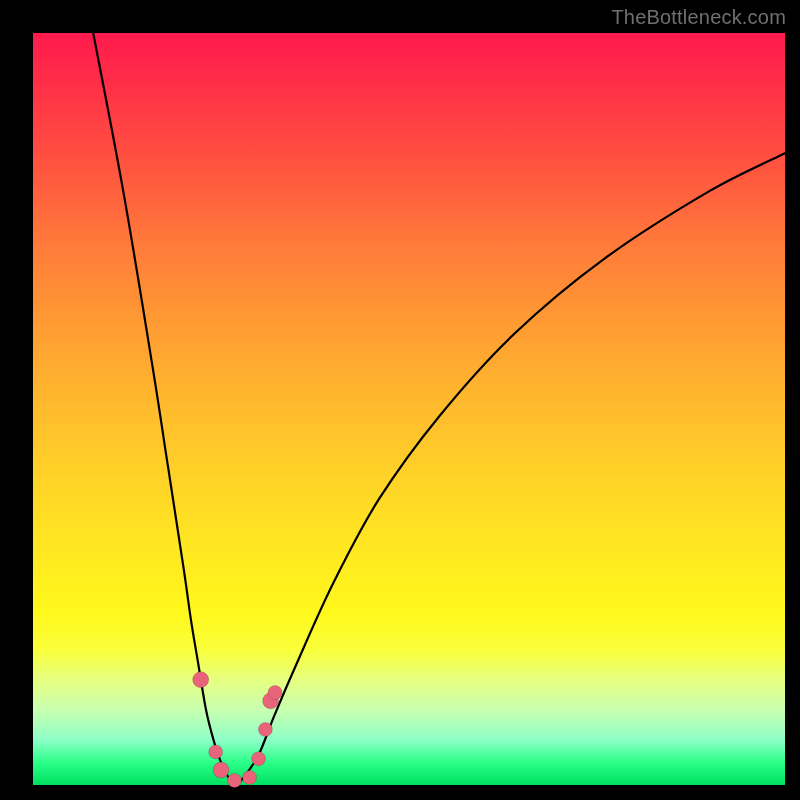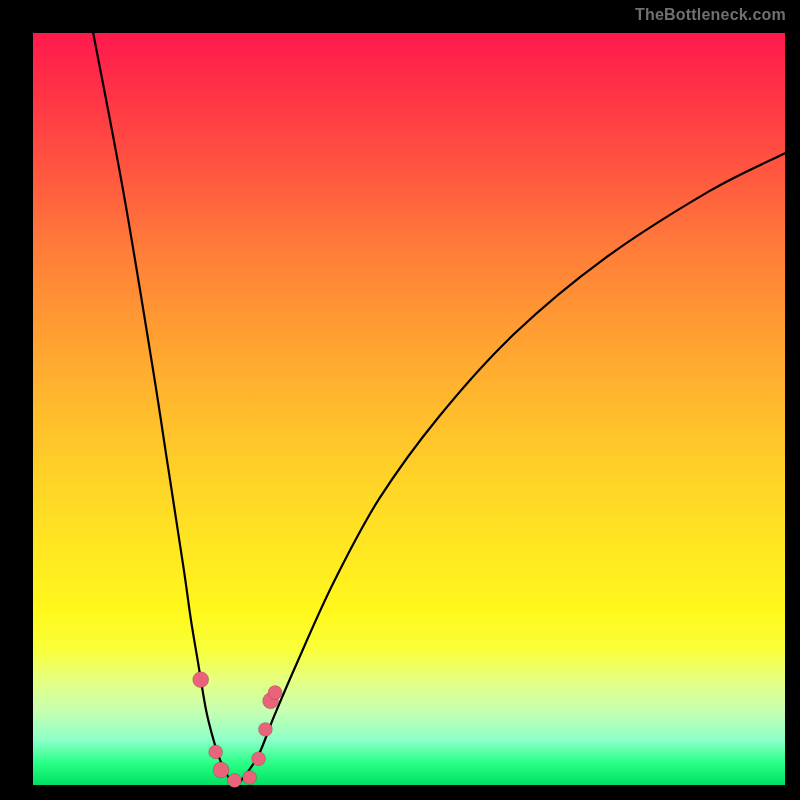--- a/index.html
+++ b/index.html
@@ -39,22 +39,22 @@
       #8effc8 94%,
       #2bff88 97%,
       #00e060 100%
     );
   }
   .watermark {
     position: absolute;
     top: 6px;
     right: 14px;
     color: #707070;
-    font-size: 16px;
-    font-weight: 700;
+    font-size: 20px;
+    font-weight: 400;
     letter-spacing: 0.2px;
     user-select: none;
   }
   svg {
     position: absolute;
     left: 33px;
     top: 33px;
     width: 752px;
     height: 752px;
     overflow: visible;

